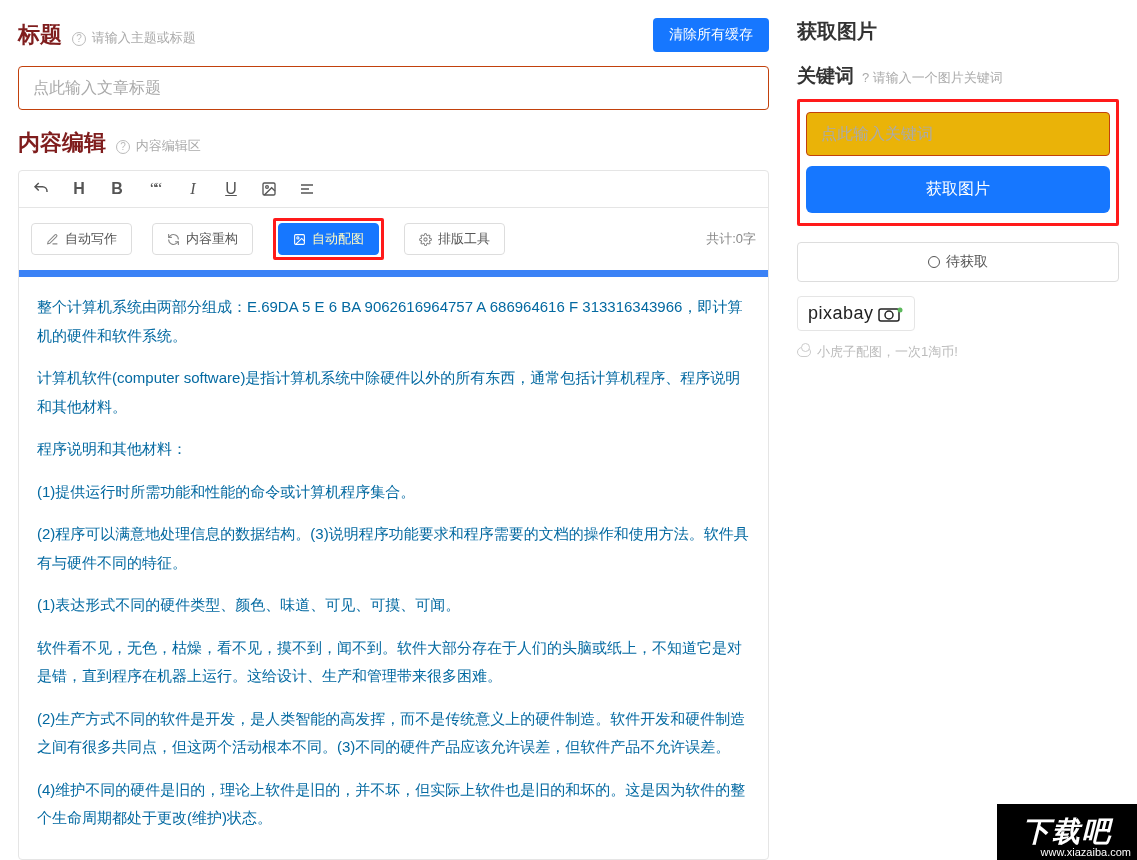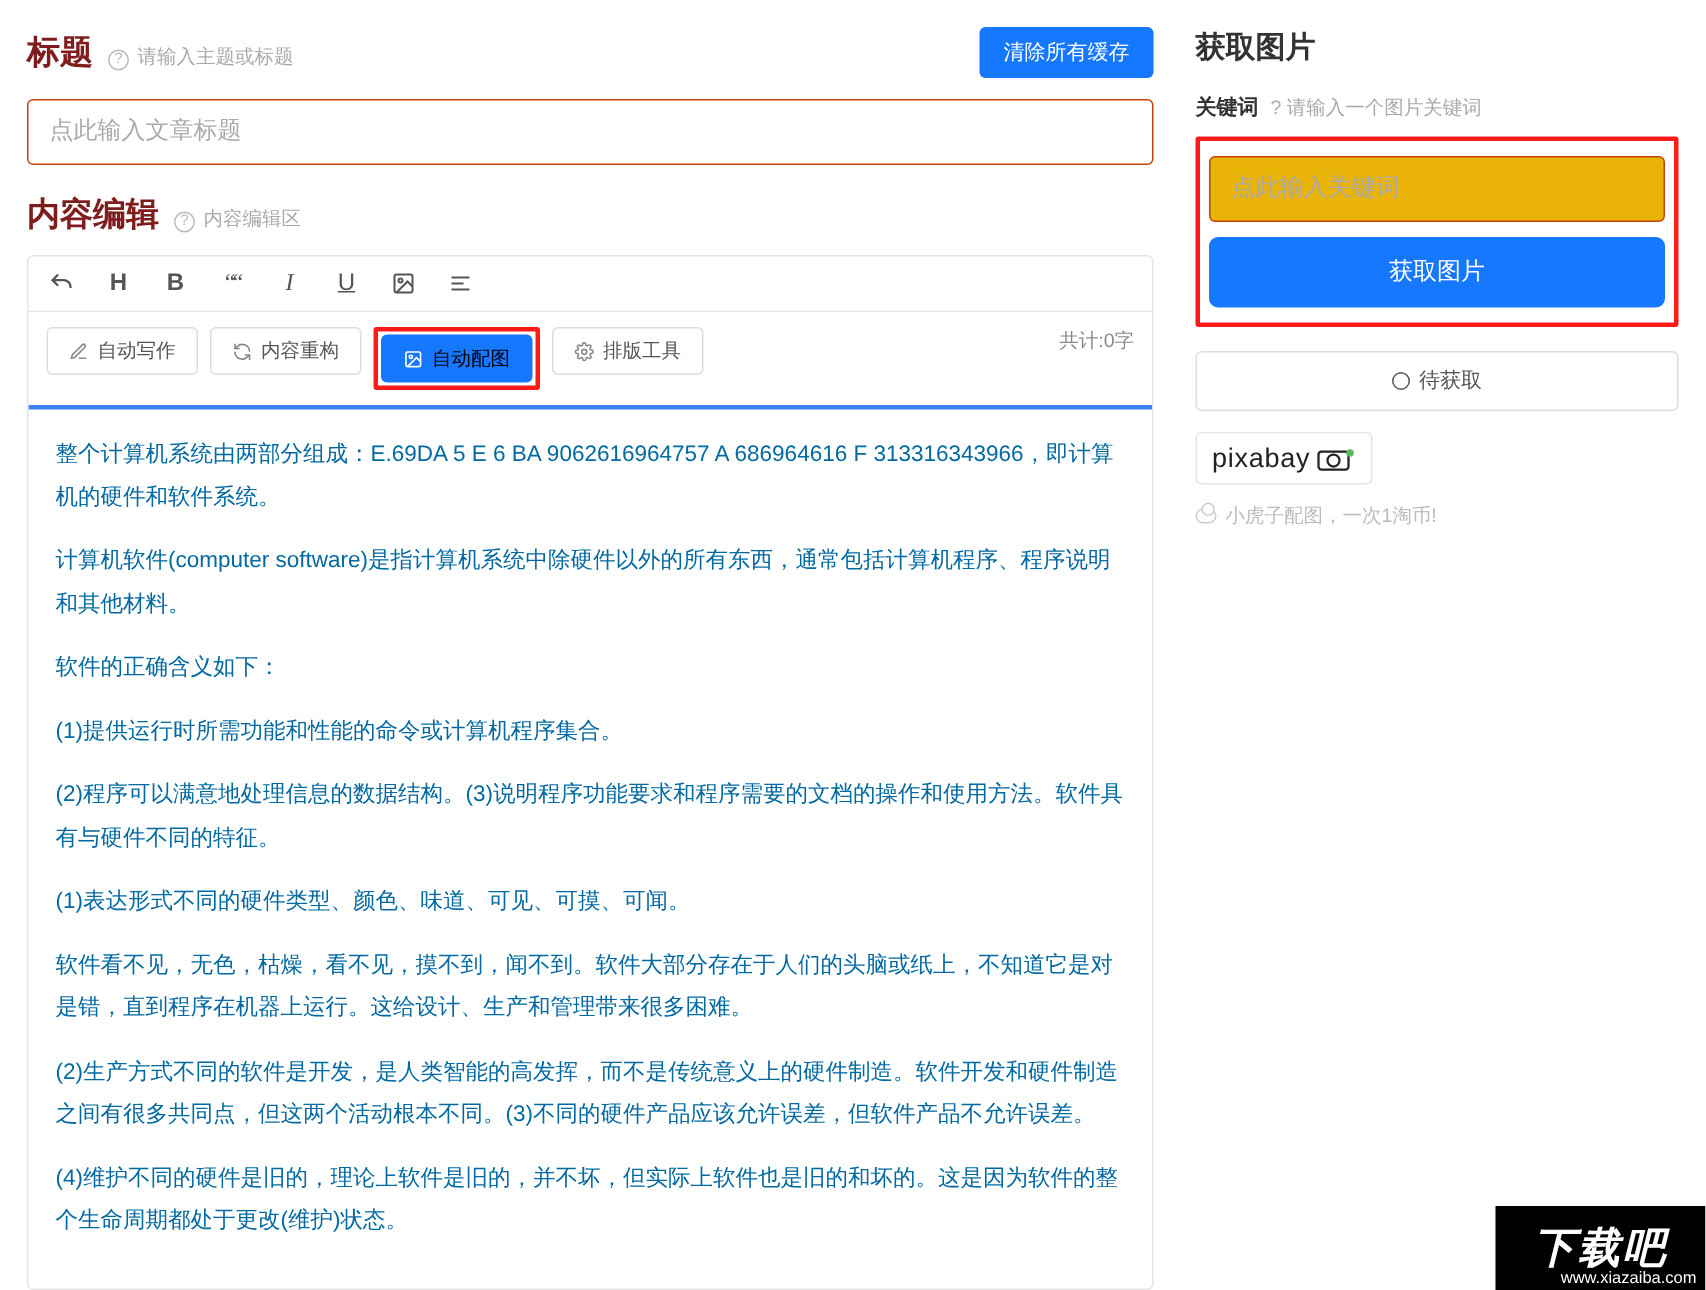--- a/index.html
+++ b/index.html
@@ -30,35 +30,35 @@
 .input-lg::placeholder { color:#aaa; }
 
 
 .editor-wrap { border:1px solid #e5e5e5; border-radius:4px; flex:1; display:flex; flex-direction:column; overflow:hidden; }
 .toolbar-row { border-bottom:1px solid #e5e5e5; padding:8px 12px; display:flex; align-items:center; gap:18px; }
 .tb-icon { color:#555; font-size:16px; cursor:pointer; display:inline-flex; align-items:center; justify-content:center; width:20px; height:20px; }
 .tb-bold { font-weight:700; }
 .tb-italic { font-style:italic; font-family:serif; }
 .tb-underline { text-decoration:underline; }
 .tb-quote::before { content:"\201C\201C"; letter-spacing:-2px; font-family:serif; }
-.toolbar-row2 { padding:10px 12px; display:flex; align-items:flex-start; gap:8px; border-bottom:3px solid #3b82f6; }
+.toolbar-row2 { padding:10px 12px; display:flex; align-items:center; gap:20px; border-bottom:7px solid #3b82f6; }
 .chip { border:1px solid #ddd; background:#fff; border-radius:4px; padding:6px 14px; font-size:13px; color:#555; display:inline-flex; align-items:center; gap:6px; cursor:pointer; }
 .chip svg, .chip .ic { width:13px; height:13px; }
-.chip-active { background:#1677ff; color:#000000; border-color:#1677ff; }
+.chip-active { background:#1677ff; color:#fef9c3; border-color:#1677ff; }
 .highlight-box { border:3px solid #ff1a1a; padding:2px; border-radius:2px; }
 .counter { margin-left:auto; color:#888; font-size:13px; }
 
 
 .editor-body { padding:16px 18px; overflow:auto; flex:1; line-height:1.9; color:#0369a1; font-size:15px; }
 .editor-body p { margin-bottom:14px; }
 
 
 .side-title { font-size:20px; font-weight:700; margin-bottom:18px; }
 .side-sub { display:flex; align-items:baseline; gap:8px; margin-bottom:10px; }
-.side-sub h3 { font-size:14px; font-weight:700; }
+.side-sub h3 { font-size:19px; font-weight:700; }
 .side-sub .hint { color:#aaa; font-size:13px; }
 .side-hl { border:3px solid #ff1a1a; padding:10px 6px 10px 6px; border-radius:2px; margin-bottom:16px; }
 .side-hl .input-lg { background:#eab308; margin-bottom:10px; }
 .status-pill { width:100%; border:1px solid #ddd; border-radius:4px; padding:10px 0; text-align:center; color:#555; font-size:14px; display:flex; align-items:center; justify-content:center; gap:6px; margin-bottom:14px; }
 .status-pill .circ { display:inline-block; width:12px; height:12px; border:1.5px solid #555; border-radius:50%; }
 .pixabay-card { border:1px solid #e5e5e5; border-radius:4px; padding:6px 10px; display:inline-flex; align-items:center; gap:4px; margin-bottom:12px; }
 .provider-row { font-size:14px; color:#333; margin-bottom:14px; }
 .provider-row a { color:#1677ff; text-decoration:underline; }
 .footer-note { color:#bbb; font-size:13px; display:flex; align-items:center; gap:6px; }
 .footer-note .cloud { width:14px; height:10px; border:1.5px solid #ccc; border-radius:6px; position:relative; }
@@ -164,21 +164,21 @@
               <path d="M19.4 15a1.65 1.65 0 0 0 .33 1.82l.06.06a2 2 0 1 1-2.83 2.83l-.06-.06a1.65 1.65 0 0 0-1.82-.33 1.65 1.65 0 0 0-1 1.51V21a2 2 0 1 1-4 0v-.09a1.65 1.65 0 0 0-1-1.51 1.65 1.65 0 0 0-1.82.33l-.06.06a2 2 0 1 1-2.83-2.83l.06-.06a1.65 1.65 0 0 0 .33-1.82 1.65 1.65 0 0 0-1.51-1H3a2 2 0 1 1 0-4h.09a1.65 1.65 0 0 0 1.51-1 1.65 1.65 0 0 0-.33-1.82l-.06-.06a2 2 0 1 1 2.83-2.83l.06.06a1.65 1.65 0 0 0 1.82.33h0a1.65 1.65 0 0 0 1-1.51V3a2 2 0 1 1 4 0v.09a1.65 1.65 0 0 0 1 1.51h0a1.65 1.65 0 0 0 1.82-.33l.06-.06a2 2 0 1 1 2.83 2.83l-.06.06a1.65 1.65 0 0 0-.33 1.82v0a1.65 1.65 0 0 0 1.51 1H21a2 2 0 1 1 0 4h-.09a1.65 1.65 0 0 0-1.51 1z"></path>
             </svg>
           <span>排版工具</span>
         </span>
         <span class="counter">共计:0字</span>
       </div>
 
       <div class="editor-body" id="editor-body">
           <p>整个计算机系统由两部分组成：E.69DA 5 E 6 BA 9062616964757 A 686964616 F 313316343966，即计算机的硬件和软件系统。</p>
           <p>计算机软件(computer software)是指计算机系统中除硬件以外的所有东西，通常包括计算机程序、程序说明和其他材料。</p>
-          <p>软件的正确含义如下：</p>
+          <p>程序说明和其他材料：</p>
           <p>(1)提供运行时所需功能和性能的命令或计算机程序集合。</p>
           <p>(2)程序可以满意地处理信息的数据结构。(3)说明程序功能要求和程序需要的文档的操作和使用方法。软件具有与硬件不同的特征。</p>
           <p>(1)表达形式不同的硬件类型、颜色、味道、可见、可摸、可闻。</p>
           <p>软件看不见，无色，枯燥，看不见，摸不到，闻不到。软件大部分存在于人们的头脑或纸上，不知道它是对是错，直到程序在机器上运行。这给设计、生产和管理带来很多困难。</p>
           <p>(2)生产方式不同的软件是开发，是人类智能的高发挥，而不是传统意义上的硬件制造。软件开发和硬件制造之间有很多共同点，但这两个活动根本不同。(3)不同的硬件产品应该允许误差，但软件产品不允许误差。</p>
           <p>(4)维护不同的硬件是旧的，理论上软件是旧的，并不坏，但实际上软件也是旧的和坏的。这是因为软件的整个生命周期都处于更改(维护)状态。</p>
         </div>
 
     </div>
   </div>

